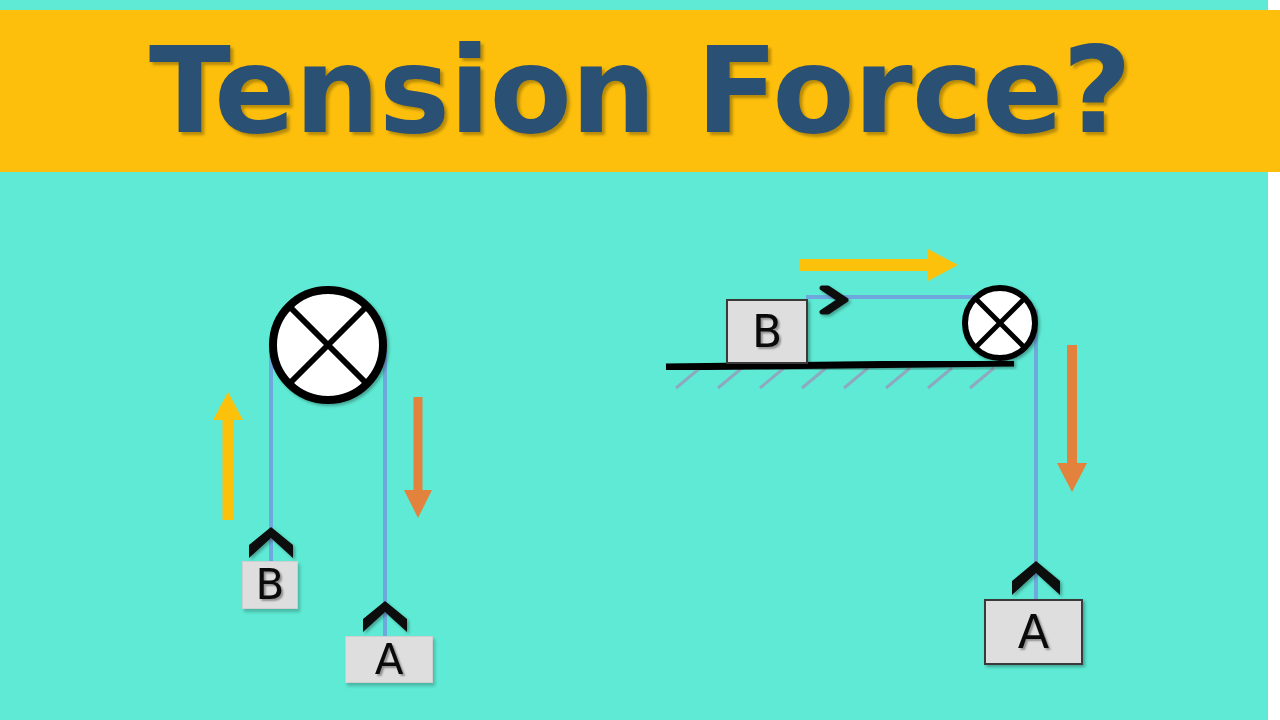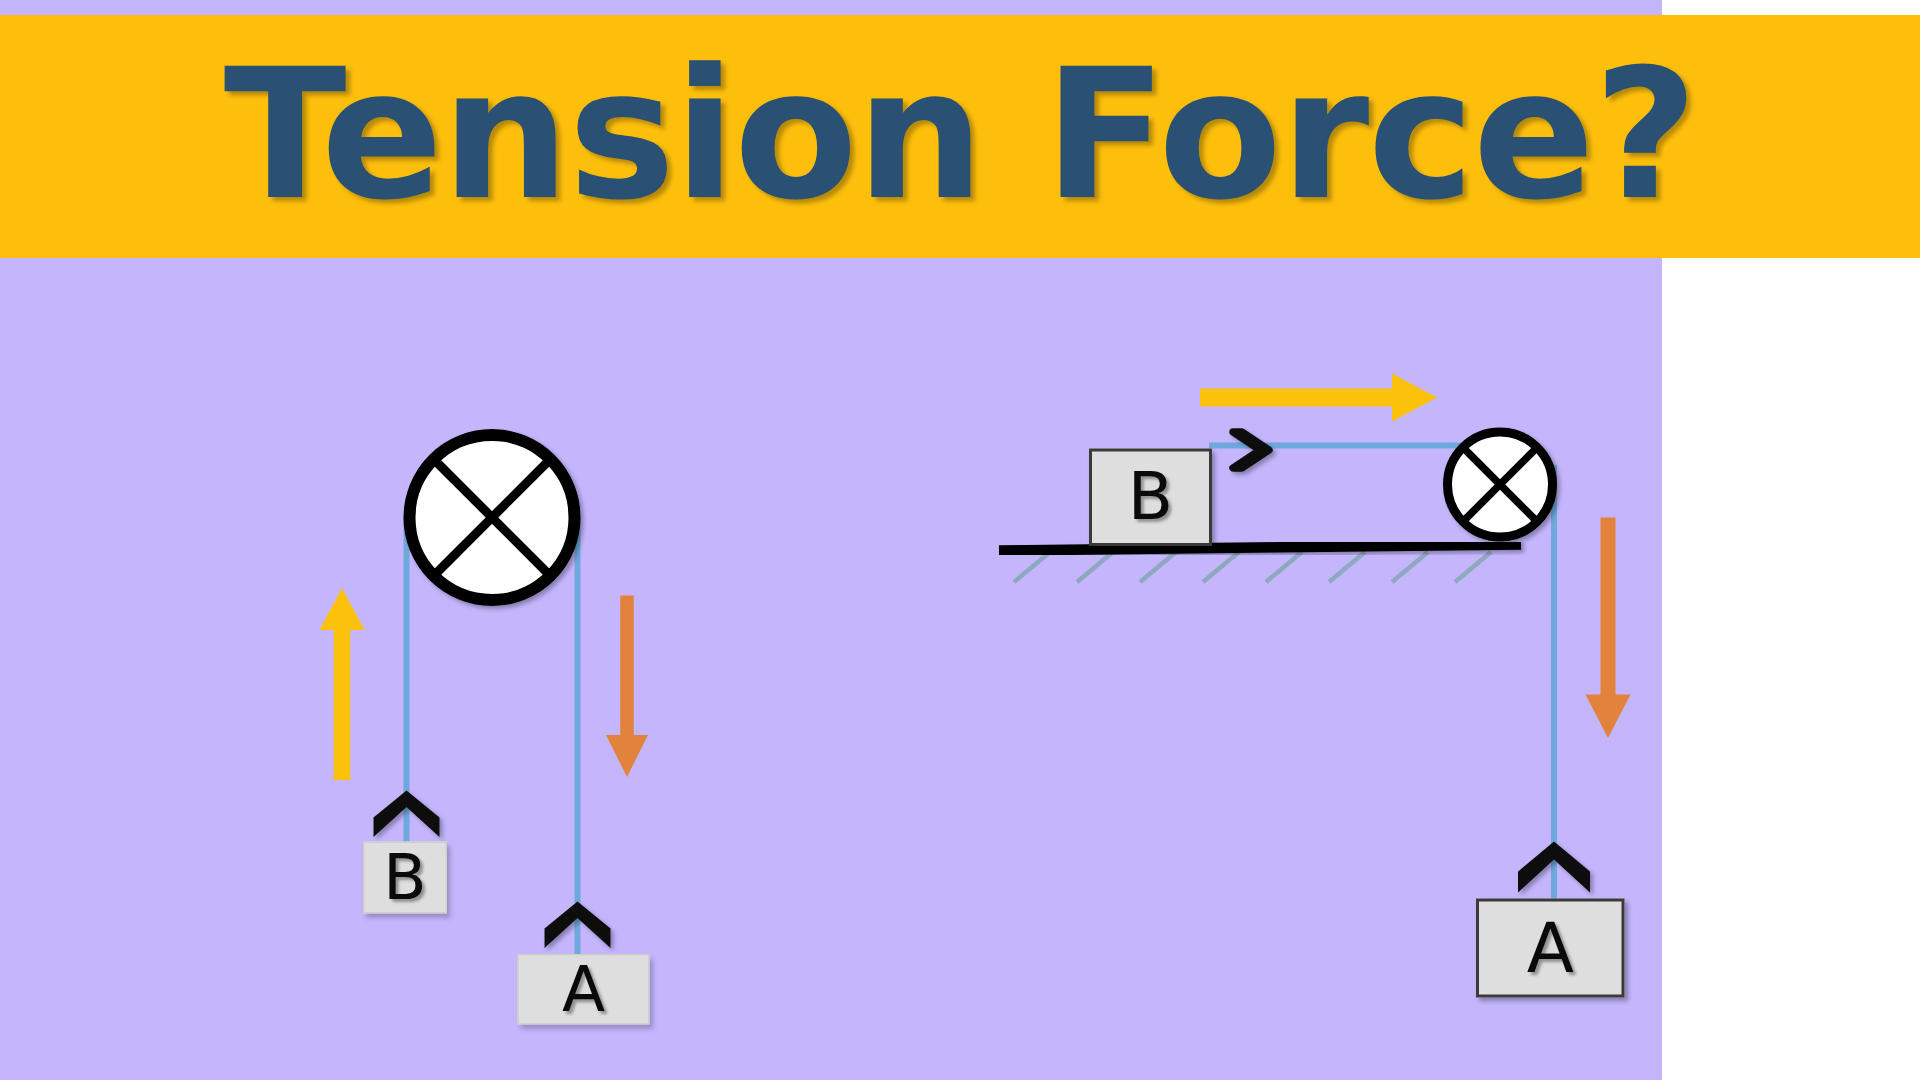--- a/index.html
+++ b/index.html
@@ -10,23 +10,23 @@
   body {
     width: 1280px;
     height: 720px;
     overflow: hidden;
     font-family: "Liberation Sans", sans-serif;
     position: relative;
   }
 
   #stage {
     position: relative;
-    width: 1108px;
+    width: 1268px;
     height: 720px;
-    background: #c4b5fd;
+    background: #5eead4;
   }
 
   
   #title-banner {
     position: absolute;
     left: 0;
     top: 10px;
     width: 1280px;
     height: 162px;
     background: #FDBF0C;

